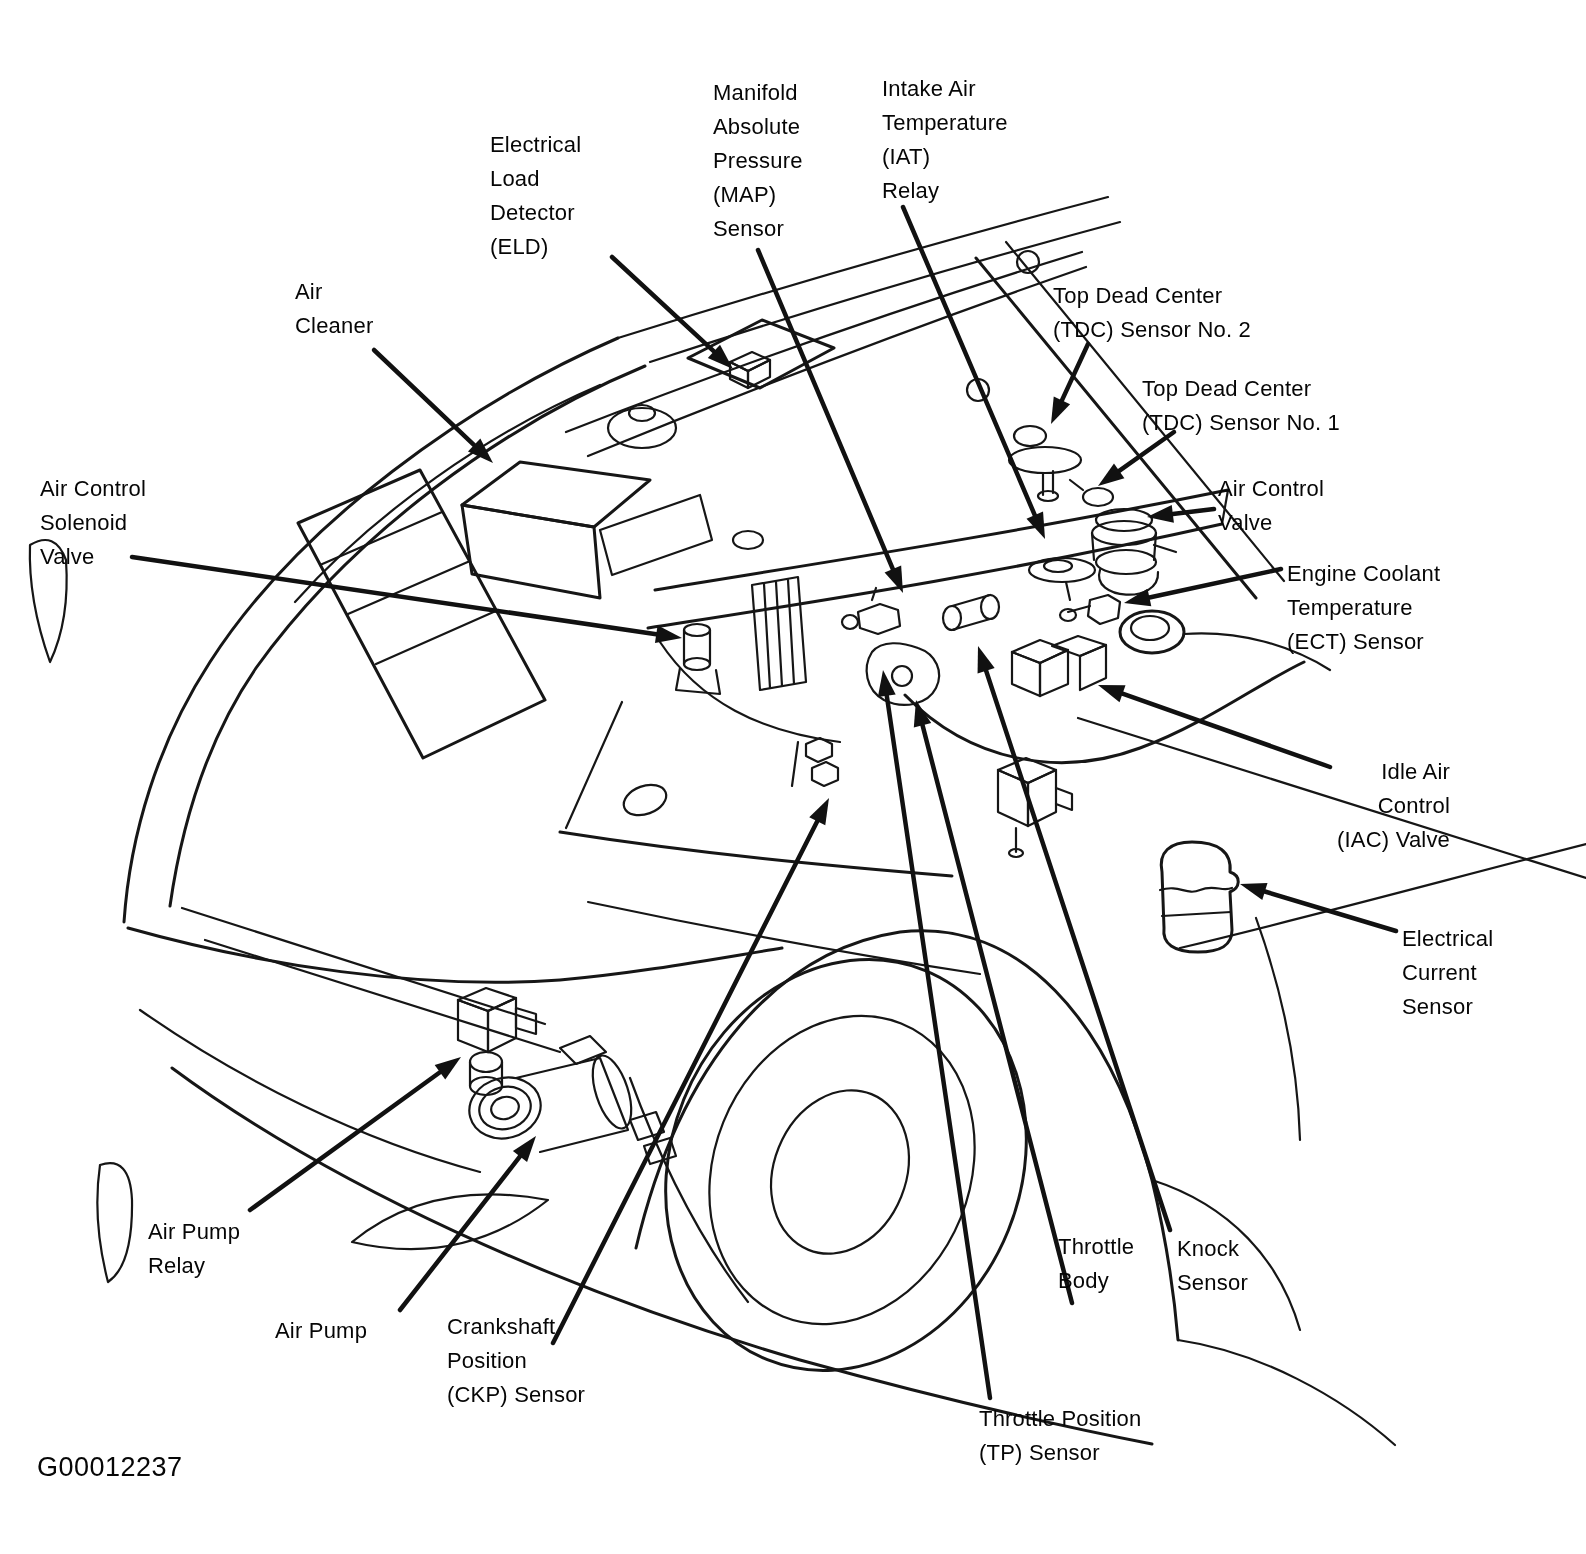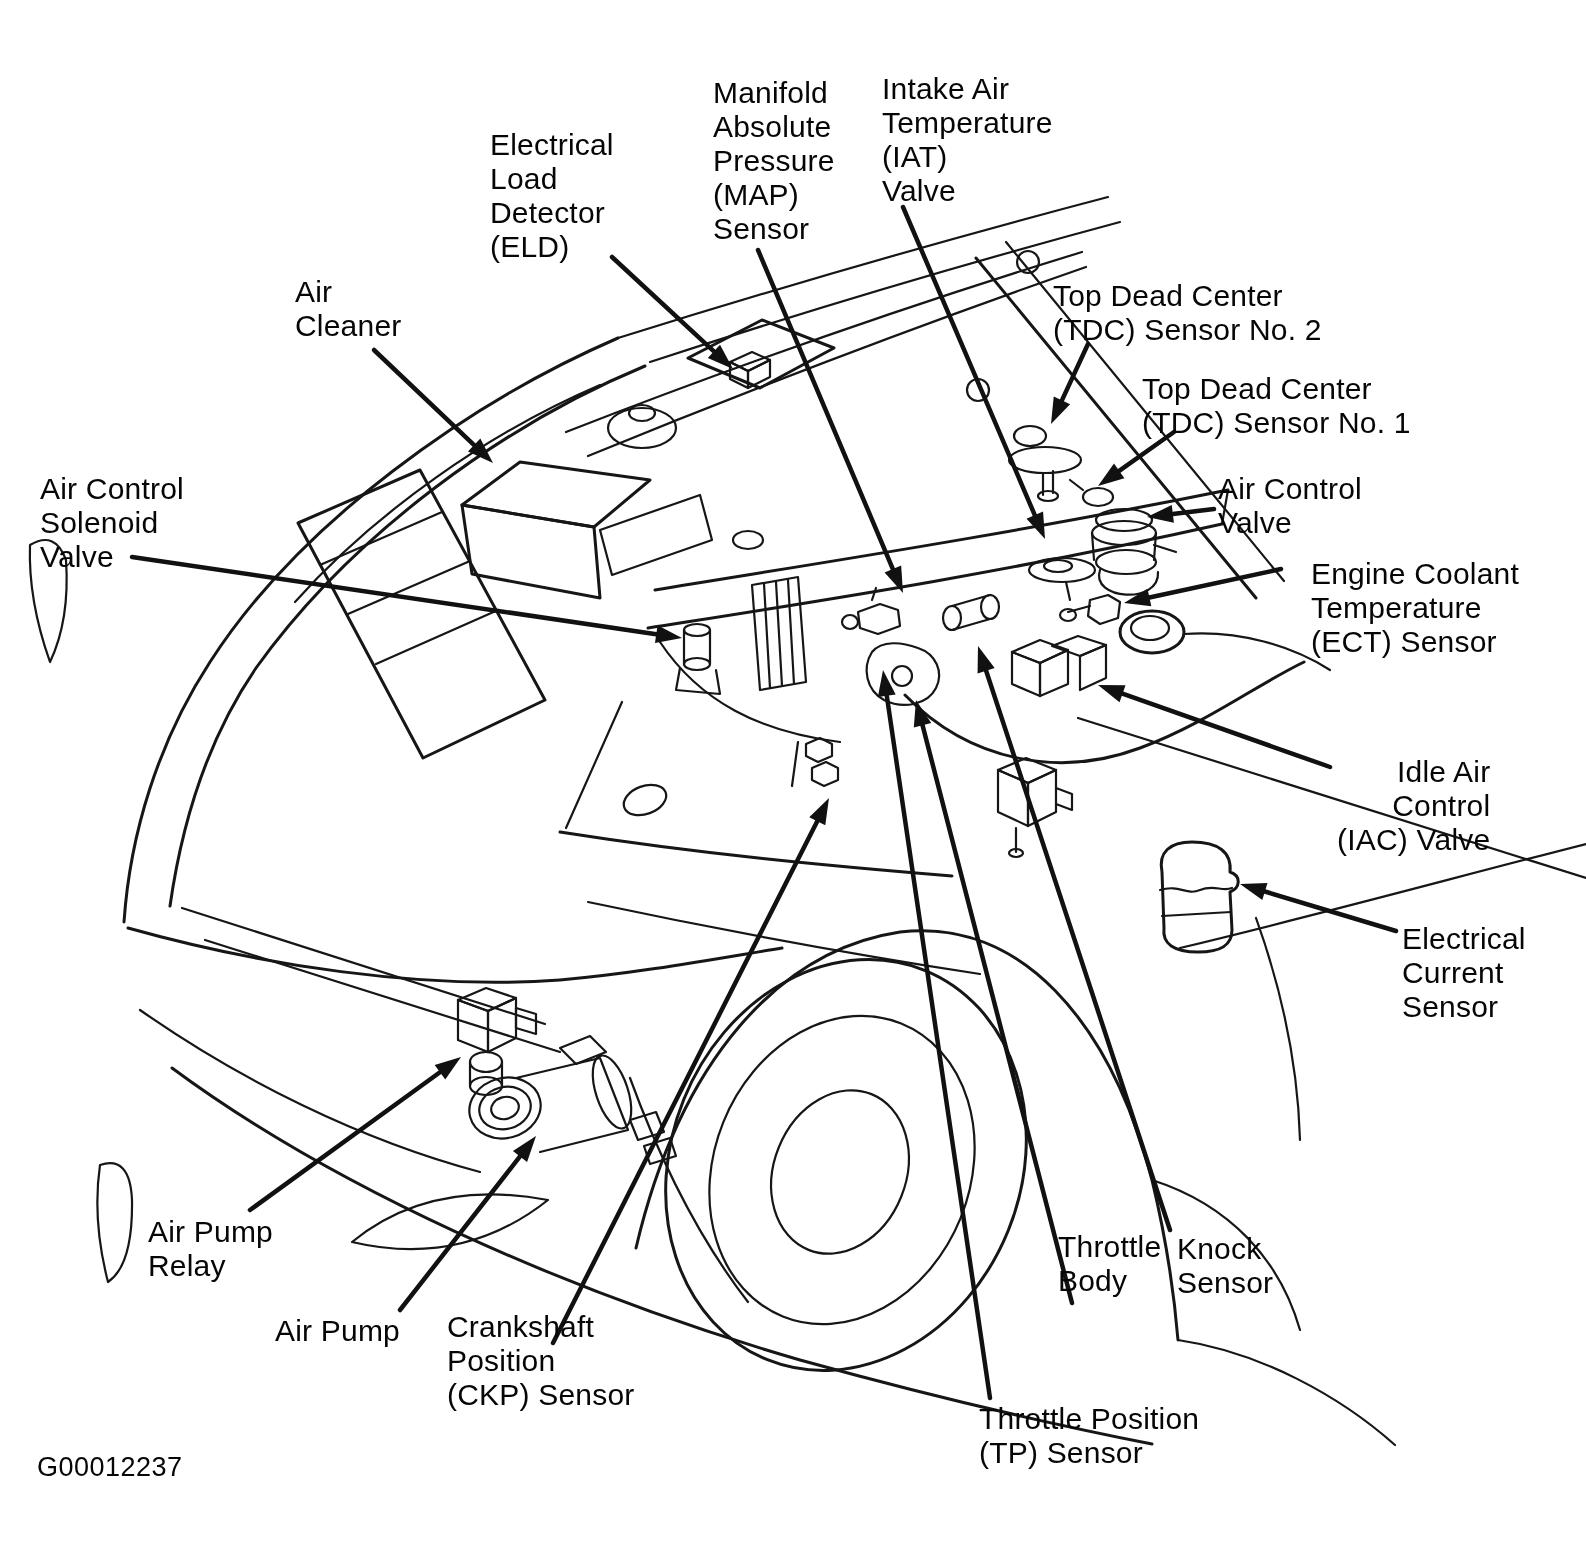--- a/index.html
+++ b/index.html
@@ -6,21 +6,21 @@
   .stage{
     position:relative;width:1586px;height:1554px;background:#ffffff;
     font-family:"Liberation Sans", sans-serif;overflow:hidden;margin:0 auto;
   }
   svg.diagram{position:absolute;left:0;top:0;}
   .art{fill:none;stroke:#161616;stroke-width:3;stroke-linecap:round;stroke-linejoin:round;}
   .art-thin{fill:none;stroke:#161616;stroke-width:2.2;stroke-linecap:round;stroke-linejoin:round;}
   .leader-line{stroke:#111111;stroke-width:4.5;stroke-linecap:round;}
   .arrow-head{fill:#111111;stroke:none;}
   .part-label{
-    position:absolute;color:#060606;font-size:30px;line-height:34px;
+    position:absolute;color:#060606;font-size:22px;line-height:34px;
     white-space:pre-line;letter-spacing:.2px;
   }
   .figure-id{
     position:absolute;color:#060606;font-size:27px;letter-spacing:.5px;
   }
 </style>
 </head>
 <body>
 
 <div class="stage">
@@ -298,28 +298,28 @@
 Detector
 (ELD)</div>
       <div class="part-label" style="left: 713px; top: 76px;">Manifold
 Absolute
 Pressure
 (MAP)
 Sensor</div>
       <div class="part-label" style="left: 882px; top: 72px;">Intake Air
 Temperature
 (IAT)
-Valve</div>
+Relay</div>
       <div class="part-label" style="left: 1053px; top: 279px;">Top Dead Center
 (TDC) Sensor No. 2</div>
       <div class="part-label" style="left: 1142px; top: 372px;">Top Dead Center
 (TDC) Sensor No. 1</div>
       <div class="part-label" style="left: 1218px; top: 472px;">Air Control
 Valve</div>
-      <div class="part-label" style="left: 1287px; top: 557px; margin-left: 24px;">Engine Coolant
+      <div class="part-label" style="left: 1287px; top: 557px;">Engine Coolant
 Temperature
 (ECT) Sensor</div>
       <div class="part-label" style="left: 40px; top: 472px;">Air Control
 Solenoid
 Valve</div>
       <div class="part-label" style="left: 1337px; top: 755px; text-align: right;">Idle Air
 Control
 (IAC) Valve</div>
       <div class="part-label" style="left: 1402px; top: 922px;">Electrical
 Current

